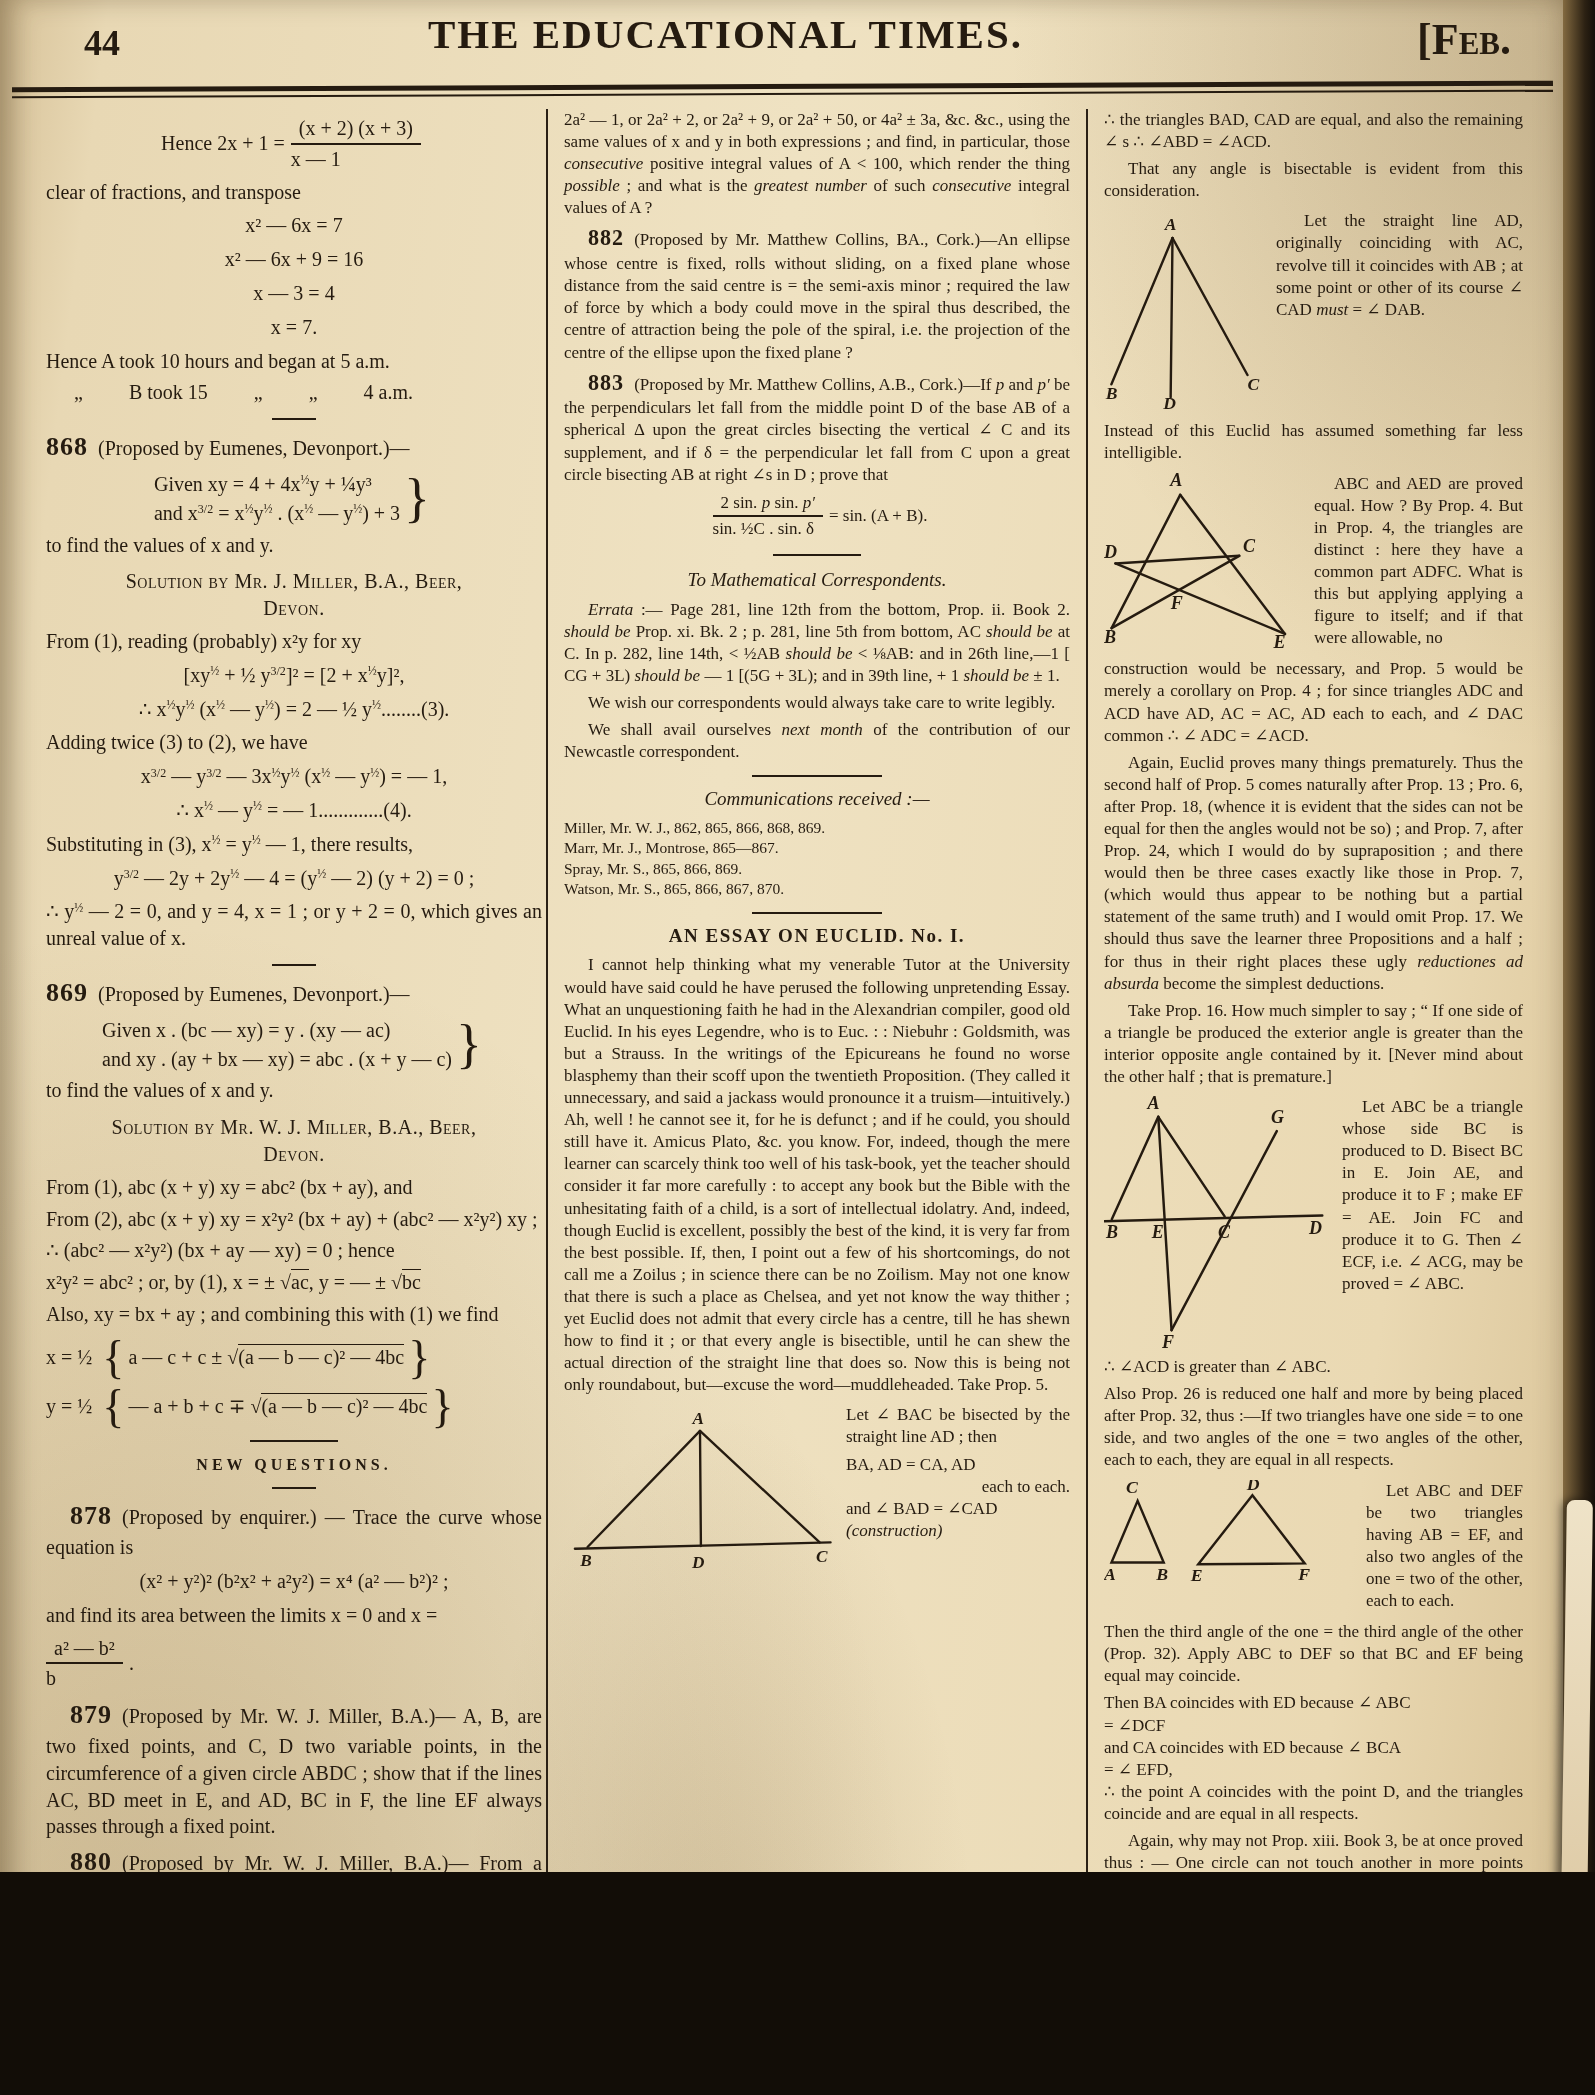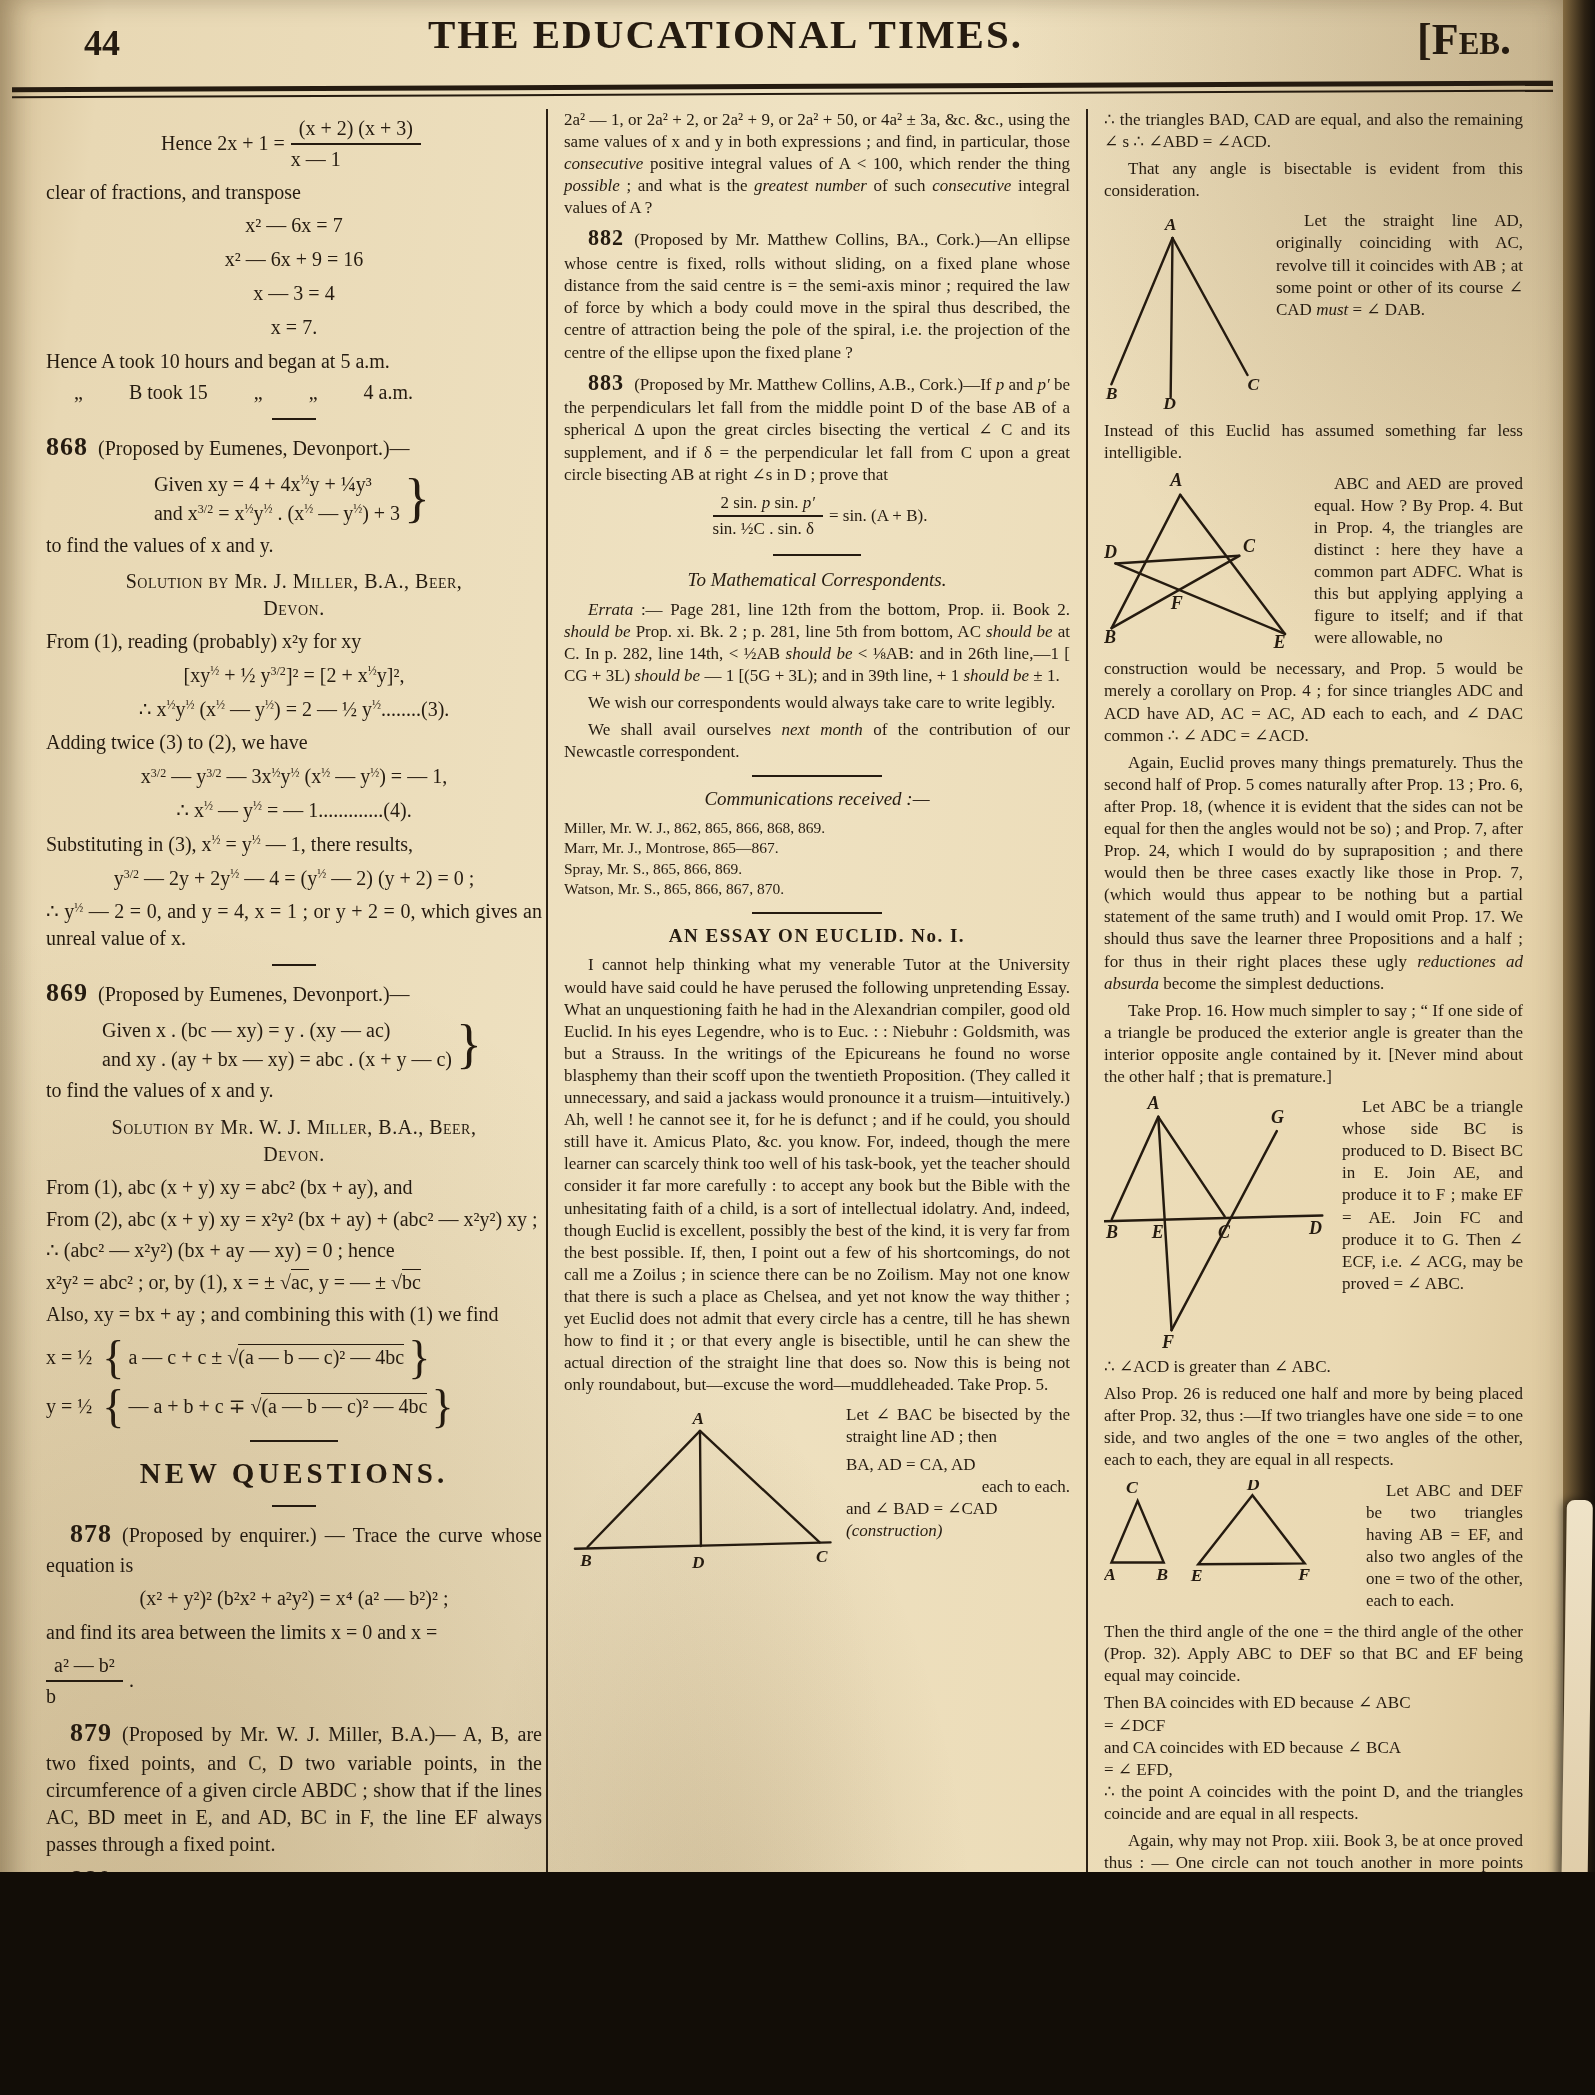--- a/index.html
+++ b/index.html
@@ -49,21 +49,21 @@
   .rule-xs{width:44px;border-top:2.5px solid #251b10;margin:12px auto 10px;}
   .rule-mid{width:130px;border-top:2.5px solid #251b10;margin:12px auto 10px;}
   .pnum{font-weight:bold;font-size:1.3em;letter-spacing:1px;padding-right:10px;}
   .sol{font-variant:small-caps;letter-spacing:.5px;text-align:center;text-indent:0;margin:10px 0 6px;}
   .brace-row{display:flex;justify-content:center;align-items:center;margin:4px 0;}
   .brace{font-size:2.7em;font-weight:400;line-height:.85;padding:0 4px;}
   .givenline{text-align:left;padding:1px 0;}
   .xeq{display:flex;justify-content:flex-start;align-items:center;margin:10px 0;text-indent:0;}
   .xeq .brace{font-size:2.3em;}
   .xeq-lead{padding-right:6px;}
-  .nq{margin:10px 0 4px;text-align:center;font-size:29px;font-weight:600;letter-spacing:4px;}
+  .nq{margin:10px 0 4px;text-align:center;font-size:16px;font-weight:600;letter-spacing:4px;}
   .it-head{margin:8px 0 6px;text-align:center;font-style:italic;font-weight:normal;font-size:19px;}
   .essay-head{margin:10px 0 6px;text-align:center;font-weight:600;font-size:19px;letter-spacing:1.5px;}
   .comms{margin:2px 0 6px;font-size:15.5px;line-height:1.32;}
   .comms div{text-indent:0;}
   .fig-row{display:flex;align-items:flex-start;gap:10px;margin:8px 0 4px;}
   .fig-text{flex:1;}
   svg.fig{flex:none;}
   svg.fig line, svg.fig polygon{stroke:#251b10;stroke-width:2.6;fill:none;stroke-linecap:round;}
   svg.fig text{fill:#251b10;font-family:"Liberation Serif","DejaVu Serif",serif;
         font-style:italic;font-weight:bold;font-size:19px;stroke:none;}

